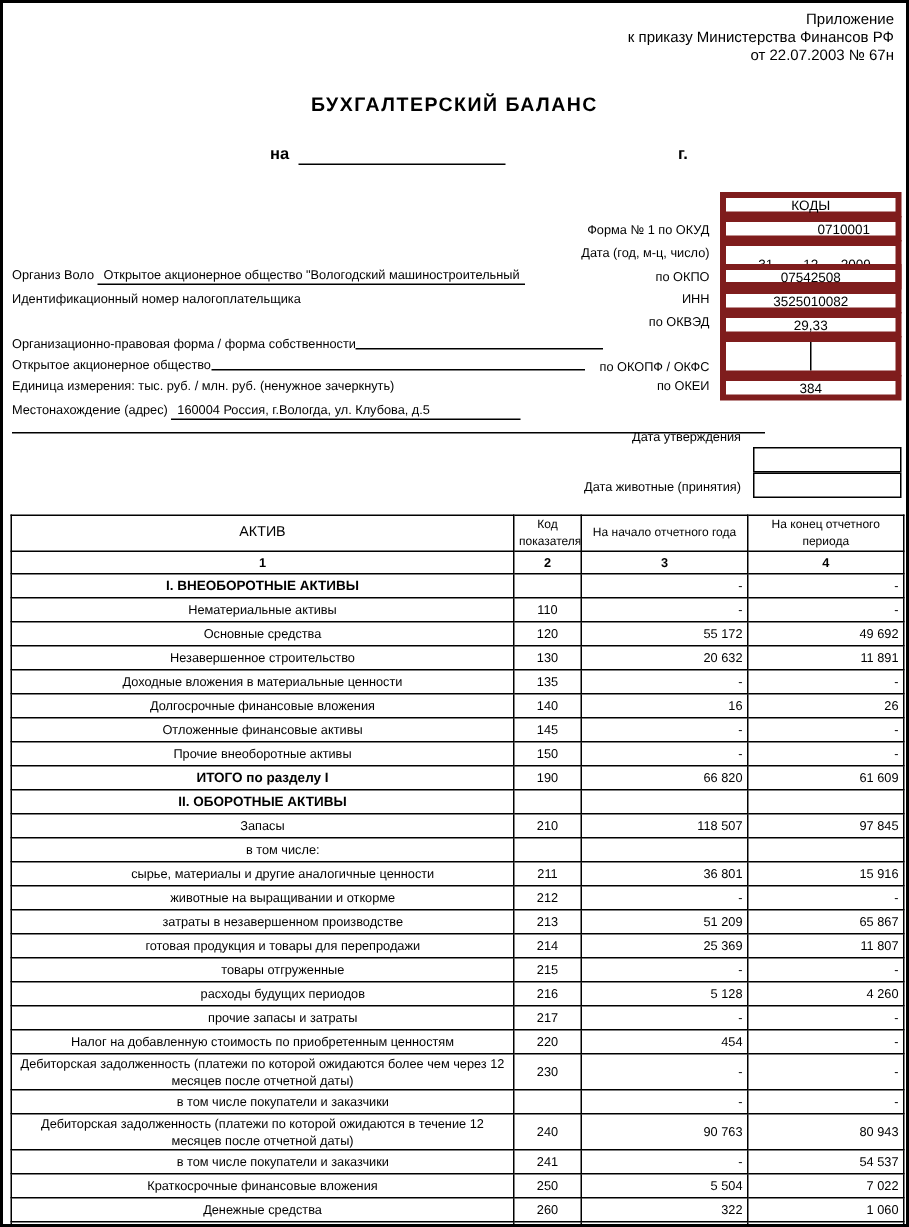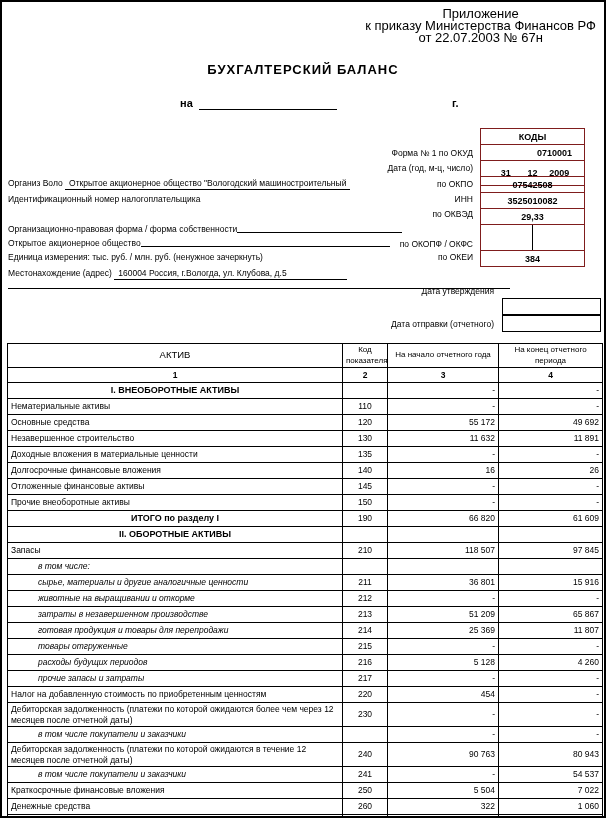--- a/index.html
+++ b/index.html
@@ -9,37 +9,37 @@
     background:#fff;
     border:2px solid #000;
     box-sizing:border-box;
     font-family:"Liberation Sans", sans-serif;
     color:#000;
     overflow:hidden;
   }
   
   .appendix{
     position:absolute; top:6px; right:8px;
-    text-align:center; font-size:13px; line-height:12px;
+    text-align:right; font-size:10px; line-height:12px;
   }
   
   .form-title{
     position:absolute; top:60px; left:0; width:100%;
     text-align:center; font-weight:bold; font-size:13px; letter-spacing:1px;
   }
   .date-line{position:absolute; top:95px; left:0; width:100%; height:16px; font-weight:bold; font-size:11px;padding-left:16px;}
   .date-line .na{position:absolute; left:178px; top:0;}
   .date-line .blank{position:absolute; left:197px; top:12px; width:138px; border-bottom:1px solid #000;}
   .date-line .g{position:absolute; left:450px; top:0;}
   
   .cbox{
-    position:absolute; left:478px; width:105px; height:17px;
-    border:1px solid #7f1d1d; box-sizing:border-box;
+    position:absolute; left:478px; width:121px; height:17px;
+    border:4px solid #7f1d1d; box-sizing:border-box;
     display:flex; align-items:center; justify-content:center;
-    font-size:9px; font-weight:bold;
+    font-size:9px; font-weight:normal;
   }
   .cbox.split{display:flex; padding:0;}
   .cbox.split .half{flex:1; height:100%;}
   .cbox.split .half:first-child{border-right:1px solid #000;}
   .date-cells{display:flex; padding:12px;}
   .date-cells .dc{flex:1; display:flex; align-items:center; justify-content:center; height:100%;}
   .date-cells .dc + .dc{border-left:1px solid #000;}
   
   .hl{position:absolute; font-size:8.5px; white-space:nowrap;}
   .hl.right{right:131px; text-align:right;}
@@ -55,25 +55,25 @@
     font-size:8.5px;
   }
   .balance-table td,.balance-table th{
     border:1px solid #000; padding:1px 3px; line-height:10.5px;
     overflow:hidden; vertical-align:middle; font-weight:normal;
   }
   .balance-table thead th{text-align:center; font-size:8px;}
   .th-aktiv{font-weight:bold; font-size:9.5px !important;margin-top:32px;}
   .colnum td{text-align:center; height:12px; font-weight:bold;}
   .balance-table tbody td{height:13px;}
-  .c-label{text-align:left;}
+  .c-label{text-align:center;}
   .c-code{text-align:center;}
   .c-start,.c-end{text-align:right; font-weight:bold;}
   .row-section .c-label,.row-total .c-label{text-align:center; font-weight:bold; font-size:9px;}
-  .row-sub .c-label{padding-left:30px;font-style:italic;}
+  .row-sub .c-label{padding-left:30px;}
   .dash{font-weight:normal;}
 </style>
 </head>
 <body>
 
 <div class="page">
 
   <div class="appendix">
     <div>Приложение</div>
     <div>к приказу Министерства Финансов РФ</div>
@@ -125,21 +125,21 @@
     <span class="fill-line"></span>
   </div>
   <div class="hl" style="top:250px; left:6px;">Единица измерения: тыс. руб. / млн. руб. (ненужное зачеркнуть)</div>
   <div class="hl" style="top:266px; left:6px;">
     <span>Местонахождение (адрес)</span>
     <span class="u" style="padding-right:60px;">160004 Россия, г.Вологда, ул. Клубова, д.5</span>
   </div>
   <div class="plain-line" style="top:286px; left:6px; width:502px;"></div>
 
   <div class="hl" style="top:284px; right:110px;">Дата утверждения</div>
-  <div class="hl" style="top:317px; right:110px;">Дата отправки (отчетного)</div>
+  <div class="hl" style="top:317px; right:110px;">Дата животные (принятия)</div>
   <div class="datebox" style="top:296px;"></div>
   <div class="datebox" style="top:313px;"></div>
 
   <table class="balance-table">
     <colgroup>
       <col style="width:335px">
         <col style="width:45px">
         <col style="width:111px">
         <col style="width:104px">
     </colgroup>
@@ -172,21 +172,21 @@
     </tr>
         <tr class="row-item">
       <td class="c-label">Основные средства</td>
       <td class="c-code">120</td>
       <td class="c-start">55 172</td>
       <td class="c-end">49 692</td>
     </tr>
         <tr class="row-item">
       <td class="c-label">Незавершенное строительство</td>
       <td class="c-code">130</td>
-      <td class="c-start">11 632</td>
+      <td class="c-start">20 632</td>
       <td class="c-end">11 891</td>
     </tr>
         <tr class="row-item">
       <td class="c-label">Доходные вложения в материальные ценности</td>
       <td class="c-code">135</td>
       <td class="c-start dash">-</td>
       <td class="c-end dash">-</td>
     </tr>
         <tr class="row-item">
       <td class="c-label">Долгосрочные финансовые вложения</td>

